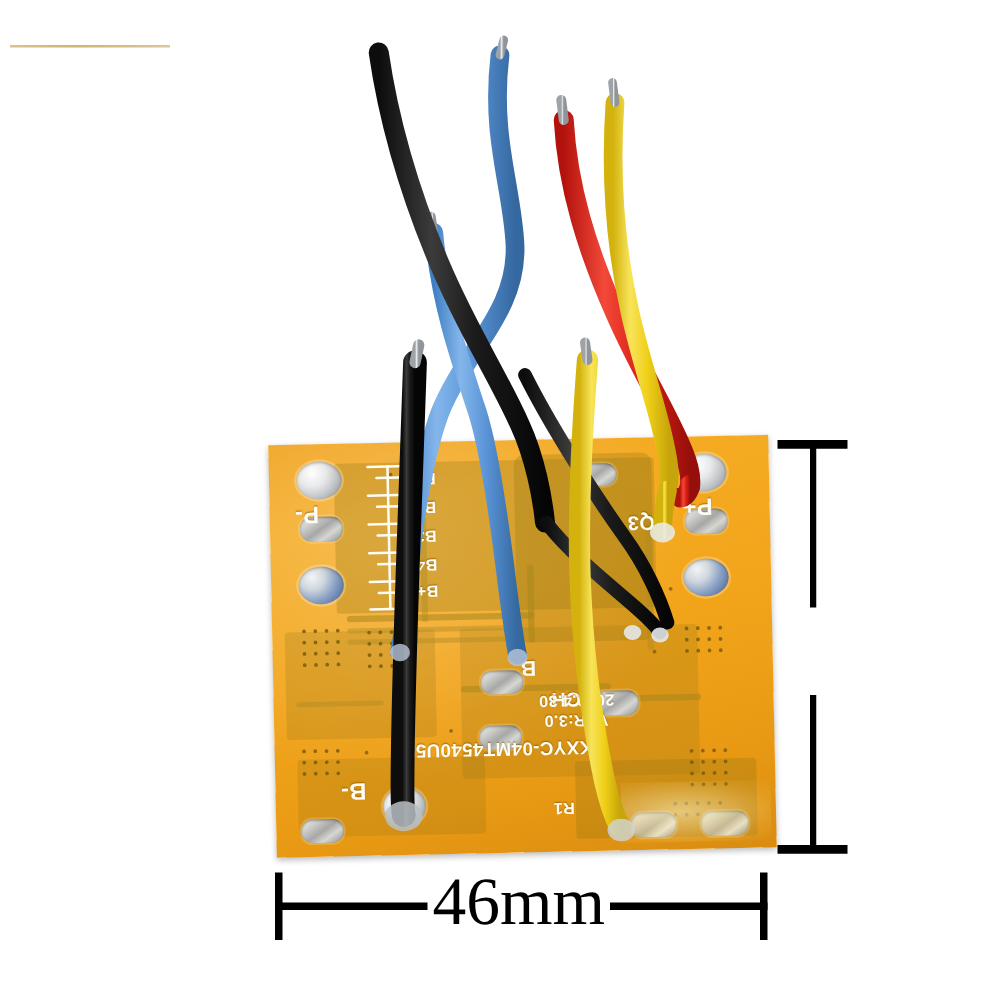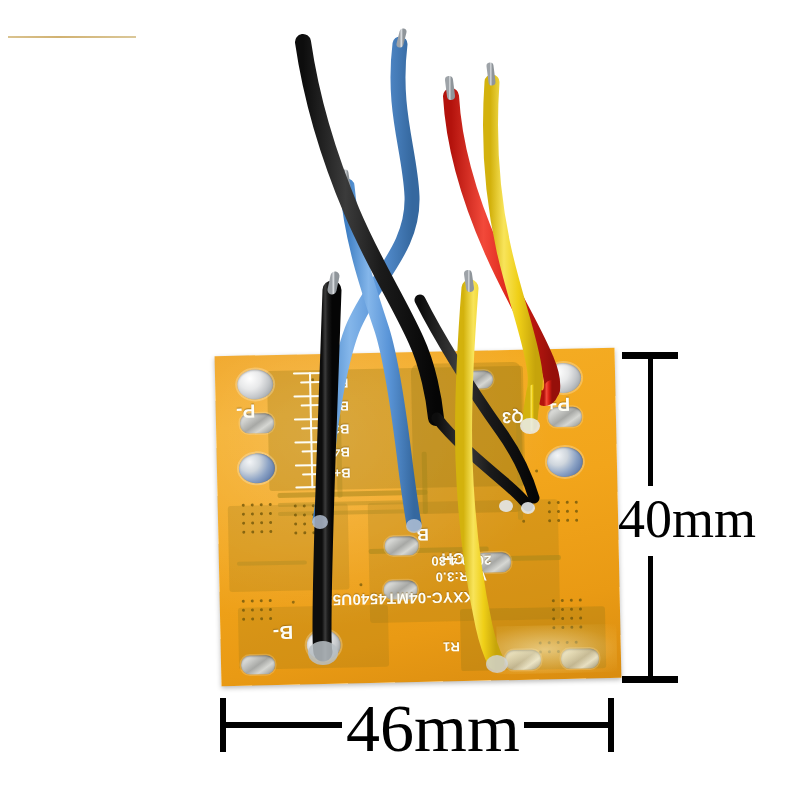--- a/index.html
+++ b/index.html
@@ -137,21 +137,21 @@
   
   .dim-label {
     position: absolute;
     font-family: "Liberation Serif", serif;
     color: #000;
     font-weight: 400;
     line-height: 1;
     white-space: nowrap;
   }
   .dim-v-label { font-size: 54px; left: 618px; top: 492px; }
-  .dim-h-label { font-size: 68px; left: 342px; top: 694px; background: #fff; padding: 0 4px; }
+  .dim-h-label { font-size: 54px; left: 342px; top: 694px; background: #fff; padding: 0 4px; }
 
   .dimline { position: absolute; background: #000; }
 </style>
 </head>
 <body>
 
 <div id="stage">
 
   <div class="stray-line"></div>
 
@@ -397,20 +397,19 @@
     <ellipse cx="414" cy="526" rx="8" ry="7" fill="#b9c6d8" opacity=".8"></ellipse>
     <ellipse cx="528" cy="508" rx="7" ry="6" fill="#e4e8ea" opacity=".9"></ellipse>
     <ellipse cx="506" cy="506" rx="7" ry="6" fill="#e4e8ea" opacity=".9"></ellipse>
     <ellipse cx="530" cy="426" rx="10" ry="8" fill="#e9edef" opacity=".85"></ellipse>
   </svg>
 
   <div class="dimline" style="left:648px; top:356px; width:5px; height:130px;"></div>
   <div class="dimline" style="left:648px; top:556px; width:5px; height:124px;"></div>
   <div class="dimline" style="left:622px; top:352px; width:56px; height:7px;"></div>
   <div class="dimline" style="left:622px; top:676px; width:56px; height:7px;"></div>
-  <div class="dim-label dim-v-label">40mm</div>
 
   <div class="dimline" style="left:222px; top:722px; width:392px; height:6px;"></div>
   <div class="dimline" style="left:220px; top:698px; width:6px; height:54px;"></div>
   <div class="dimline" style="left:608px; top:698px; width:6px; height:54px;"></div>
   <div class="dim-label dim-h-label">46mm</div>
 
 </div>
 
 </body></html>

